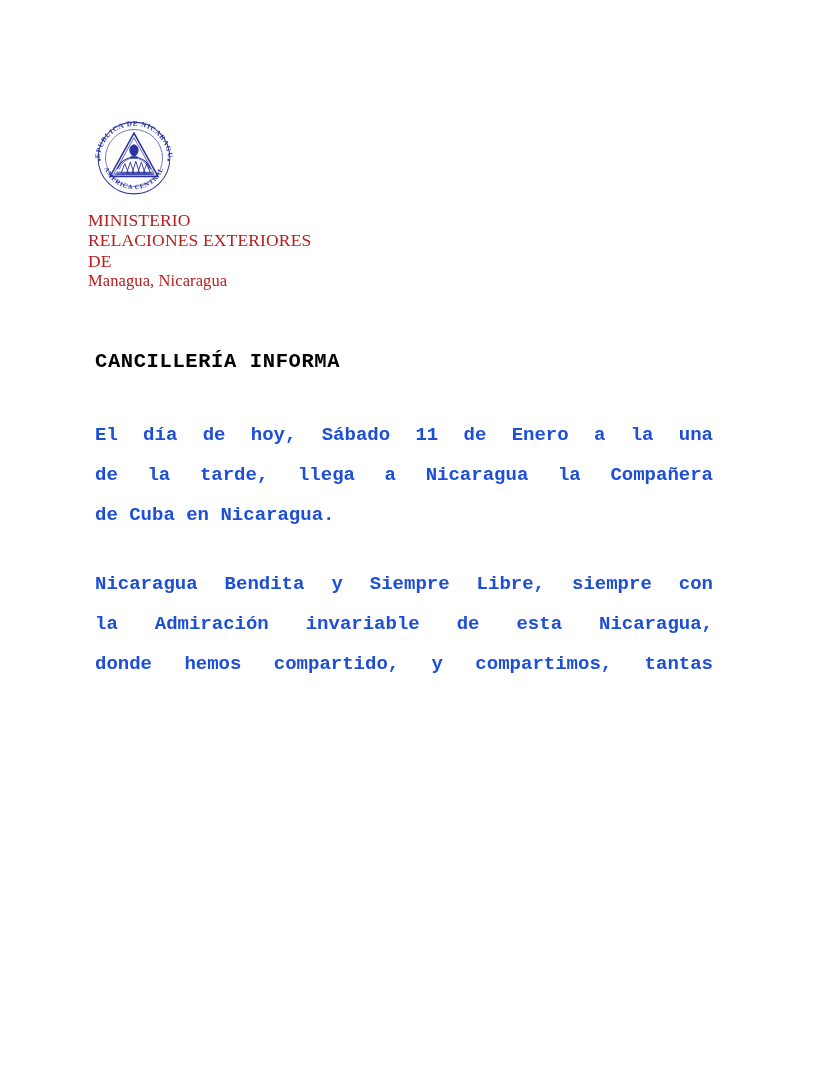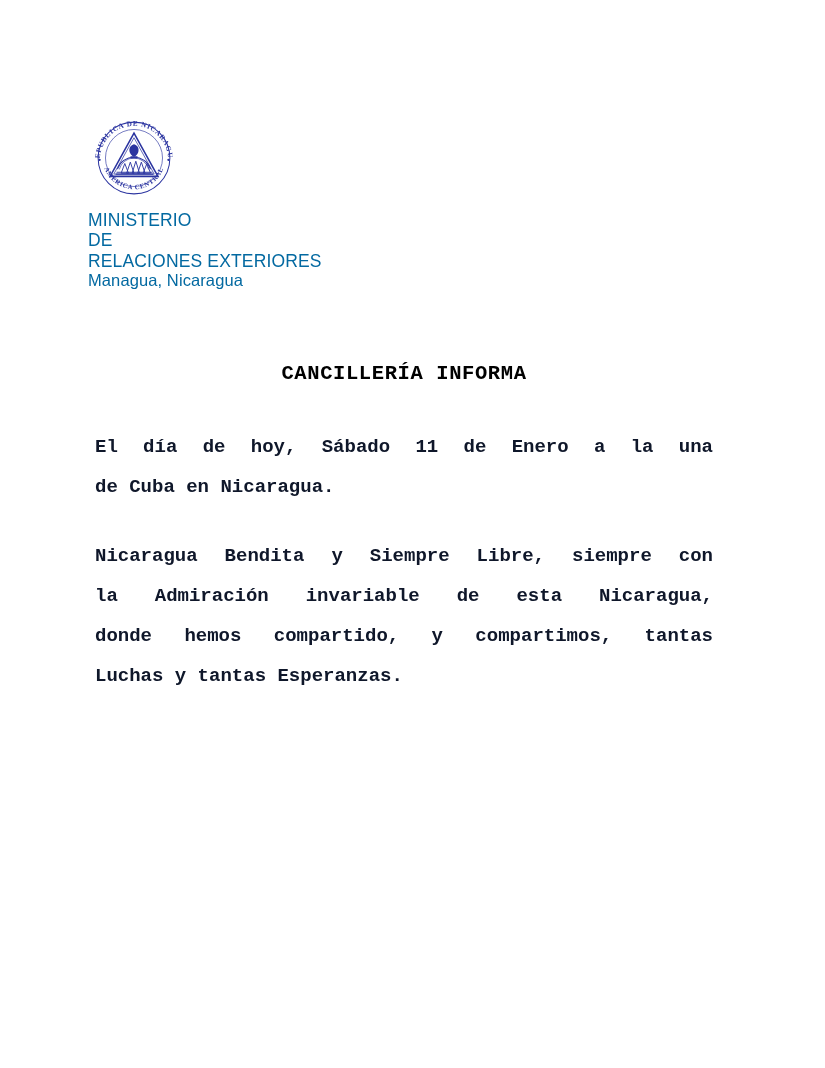--- a/index.html
+++ b/index.html
@@ -27,22 +27,22 @@
   }
 
   .emblem {
     width: 92px;
     height: 92px;
     display: block;
   }
 
   .ministry-block {
     margin-top: 6px;
-    font-family: Liberation Sans, sans-serif;
-    color: #0369a1;
+    font-family: Liberation Serif, serif;
+    color: #b91c1c;
     line-height: 1.16;
   }
 
   .ministry-line {
     font-size: 17.5px;
     letter-spacing: 0.15px;
     white-space: pre;
   }
 
   .ministry-city {
@@ -58,31 +58,30 @@
     top: 350px;
     width: 618px;
   }
 
   .release-heading {
     font-family: "Liberation Mono", "DejaVu Sans Mono", monospace;
     font-weight: bold;
     font-size: 20.5px;
     letter-spacing: 0.6px;
     color: #000000;
-    margin: 12px 0 42px 0;
+    margin: 0 0 42px 0;
     white-space: pre;
-    text-align: center;
   }
 
   .release-paragraph {
     font-family: "Liberation Mono", "DejaVu Sans Mono", monospace;
     font-weight: bold;
     font-size: 19px;
     line-height: 40px;
-    color: #0f172a;
+    color: #1d4ed8;
     text-align: justify;
     text-align-last: left;
     margin: 0 0 29px 0;
     -webkit-hyphens: none;
     hyphens: none;
   }
 
   .release-paragraph:last-child {
     margin-bottom: 0;
   }
@@ -139,39 +138,39 @@
       <polygon points="96,133 104,107 112,133" fill="none" stroke="#2b34a0" stroke-width="2"></polygon>
       <polygon points="108,133 116,109 124,133" fill="none" stroke="#2b34a0" stroke-width="2"></polygon>
       <polygon points="120,133 128,112 136,133" fill="none" stroke="#2b34a0" stroke-width="2"></polygon>
 
       <line x1="62" y1="131" x2="140" y2="131" stroke="#2b34a0" stroke-width="2"></line>
       <line x1="60" y1="135" x2="142" y2="135" stroke="#2b34a0" stroke-width="2.4"></line>
     </svg>
 
     <div class="ministry-block">
       <div class="ministry-line">MINISTERIO</div>
+      <div class="ministry-line">RELACIONES EXTERIORES</div>
       <div class="ministry-line">DE</div>
-      <div class="ministry-line">RELACIONES EXTERIORES</div>
       <div class="ministry-city">Managua, Nicaragua</div>
     </div>
 
   </div>
 
   <div class="release">
 
     <h1 class="release-heading">CANCILLERÍA INFORMA</h1>
 
     <p class="release-paragraph">
       <span class="release-line">El día de hoy, Sábado 11 de Enero a la una</span>
+      <span class="release-line">de la tarde, llega a Nicaragua la Compañera</span>
       <span class="release-line last-line">de Cuba en Nicaragua.</span>
     </p>
 
     <p class="release-paragraph">
       <span class="release-line">Nicaragua Bendita y Siempre Libre, siempre con</span>
       <span class="release-line">la Admiración invariable de esta Nicaragua,</span>
       <span class="release-line">donde hemos compartido, y compartimos, tantas</span>
-      <span class="release-line last-line">Luchas y tantas Esperanzas.</span>
     </p>
 
 
   </div>
 
 </div>
 
 </body></html>

